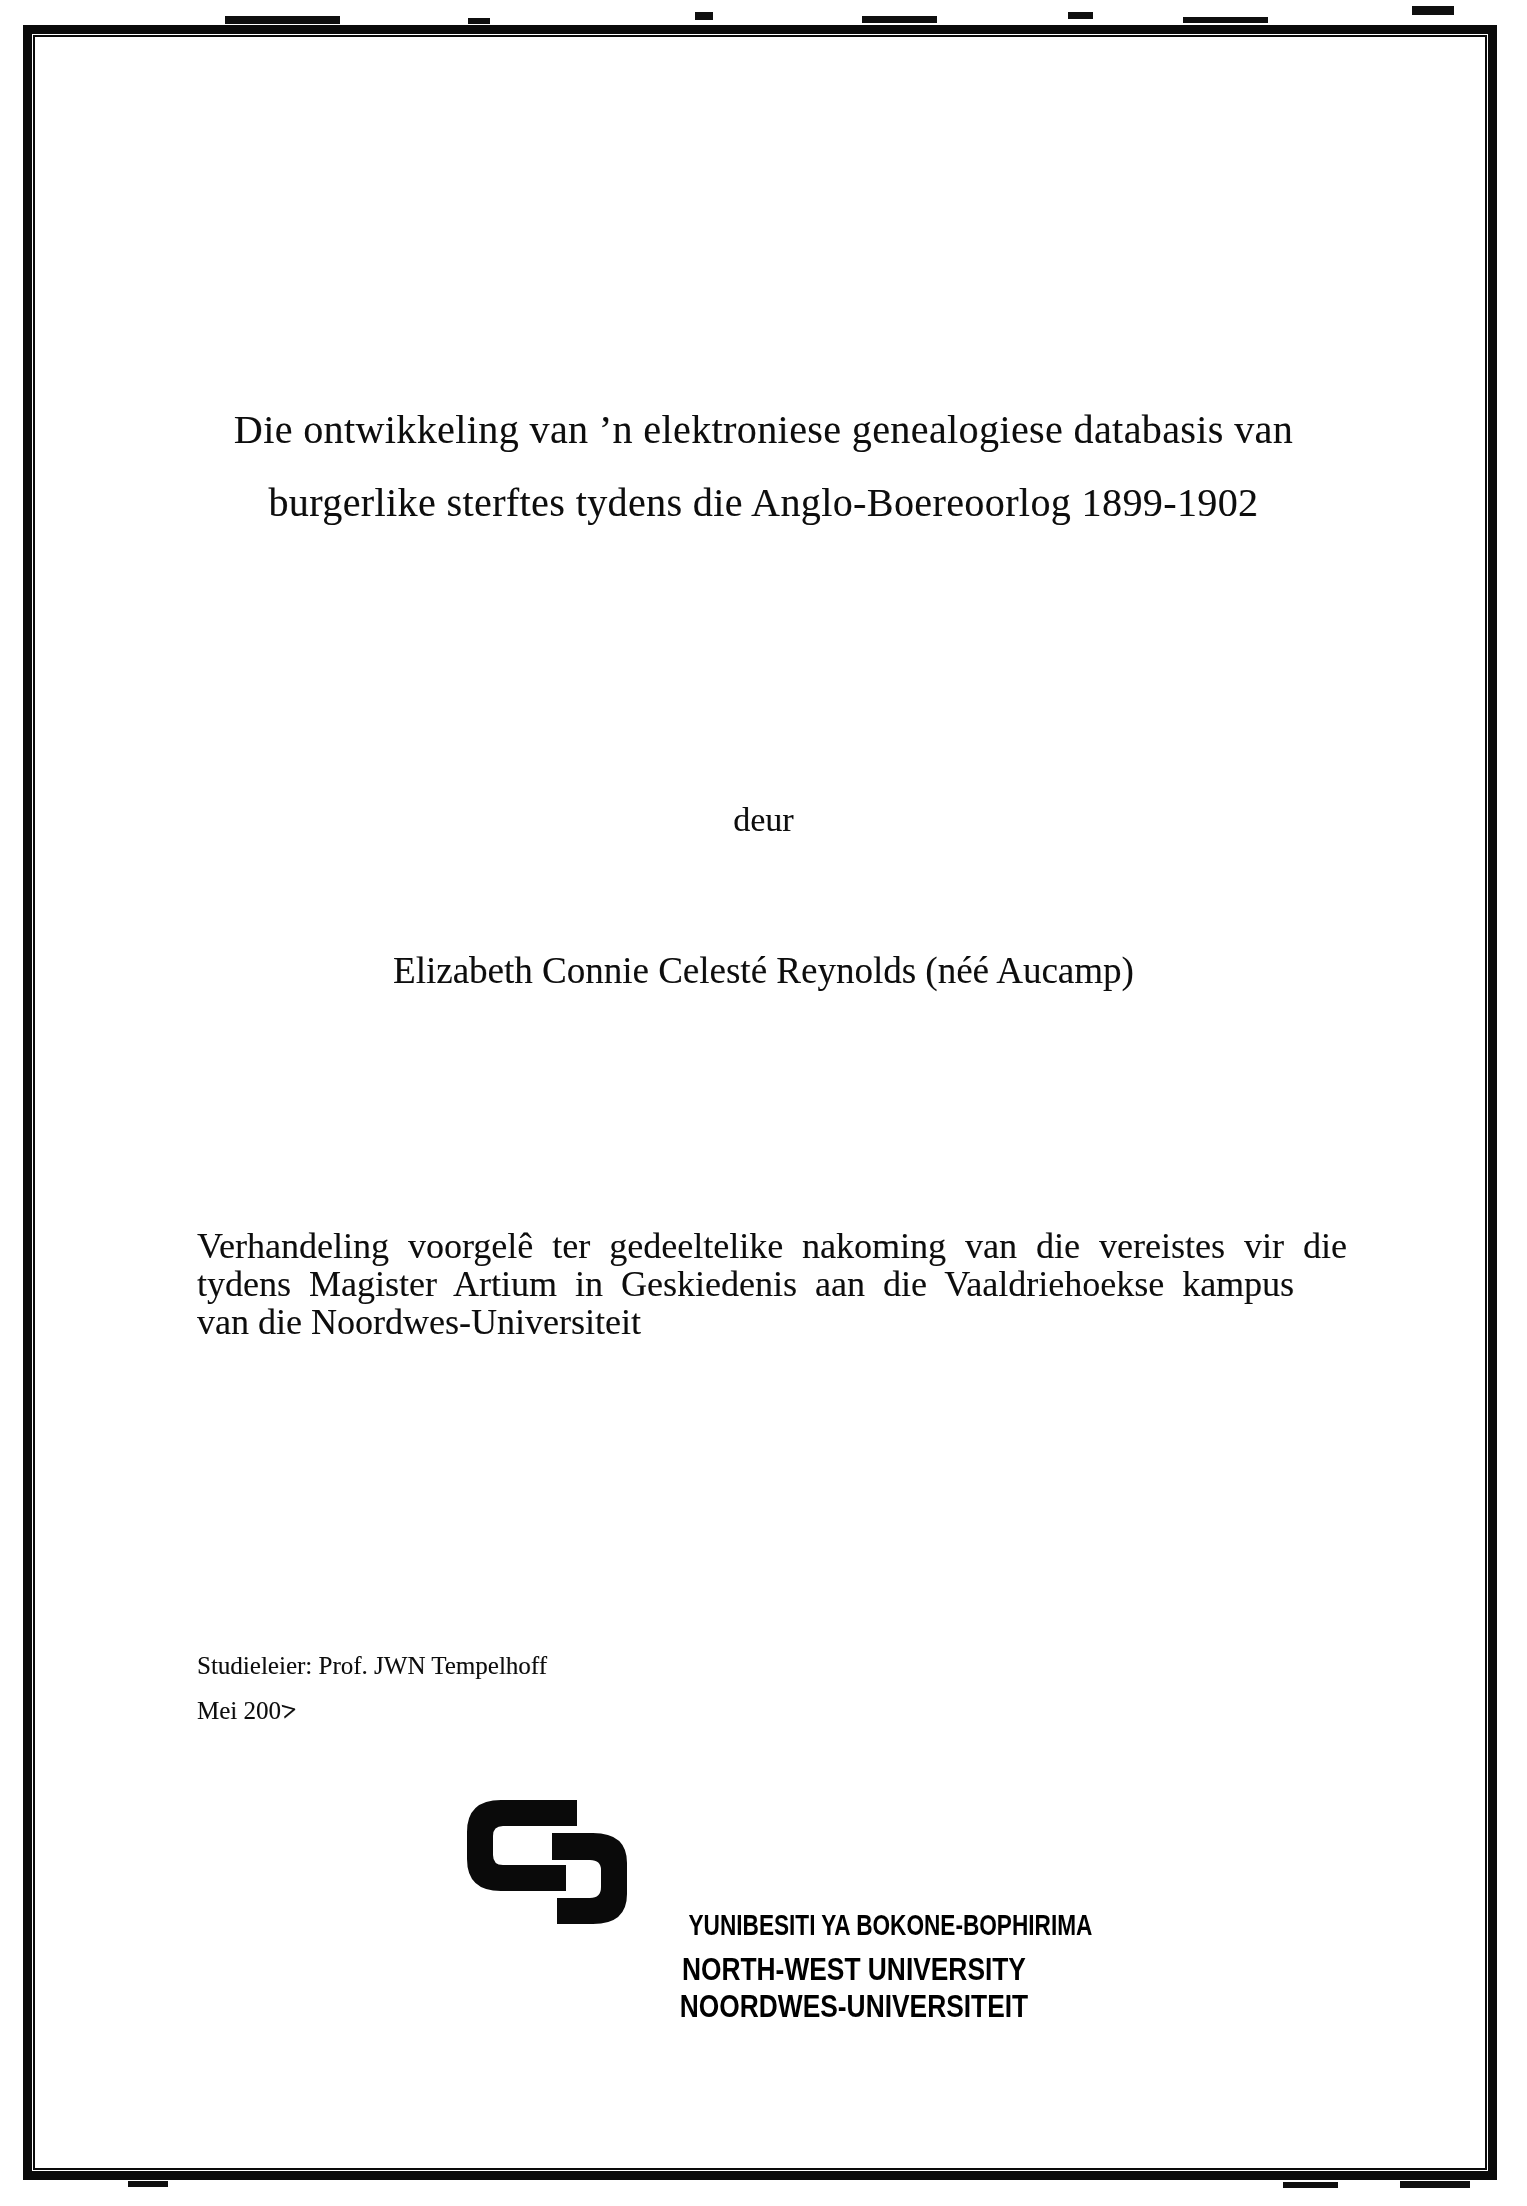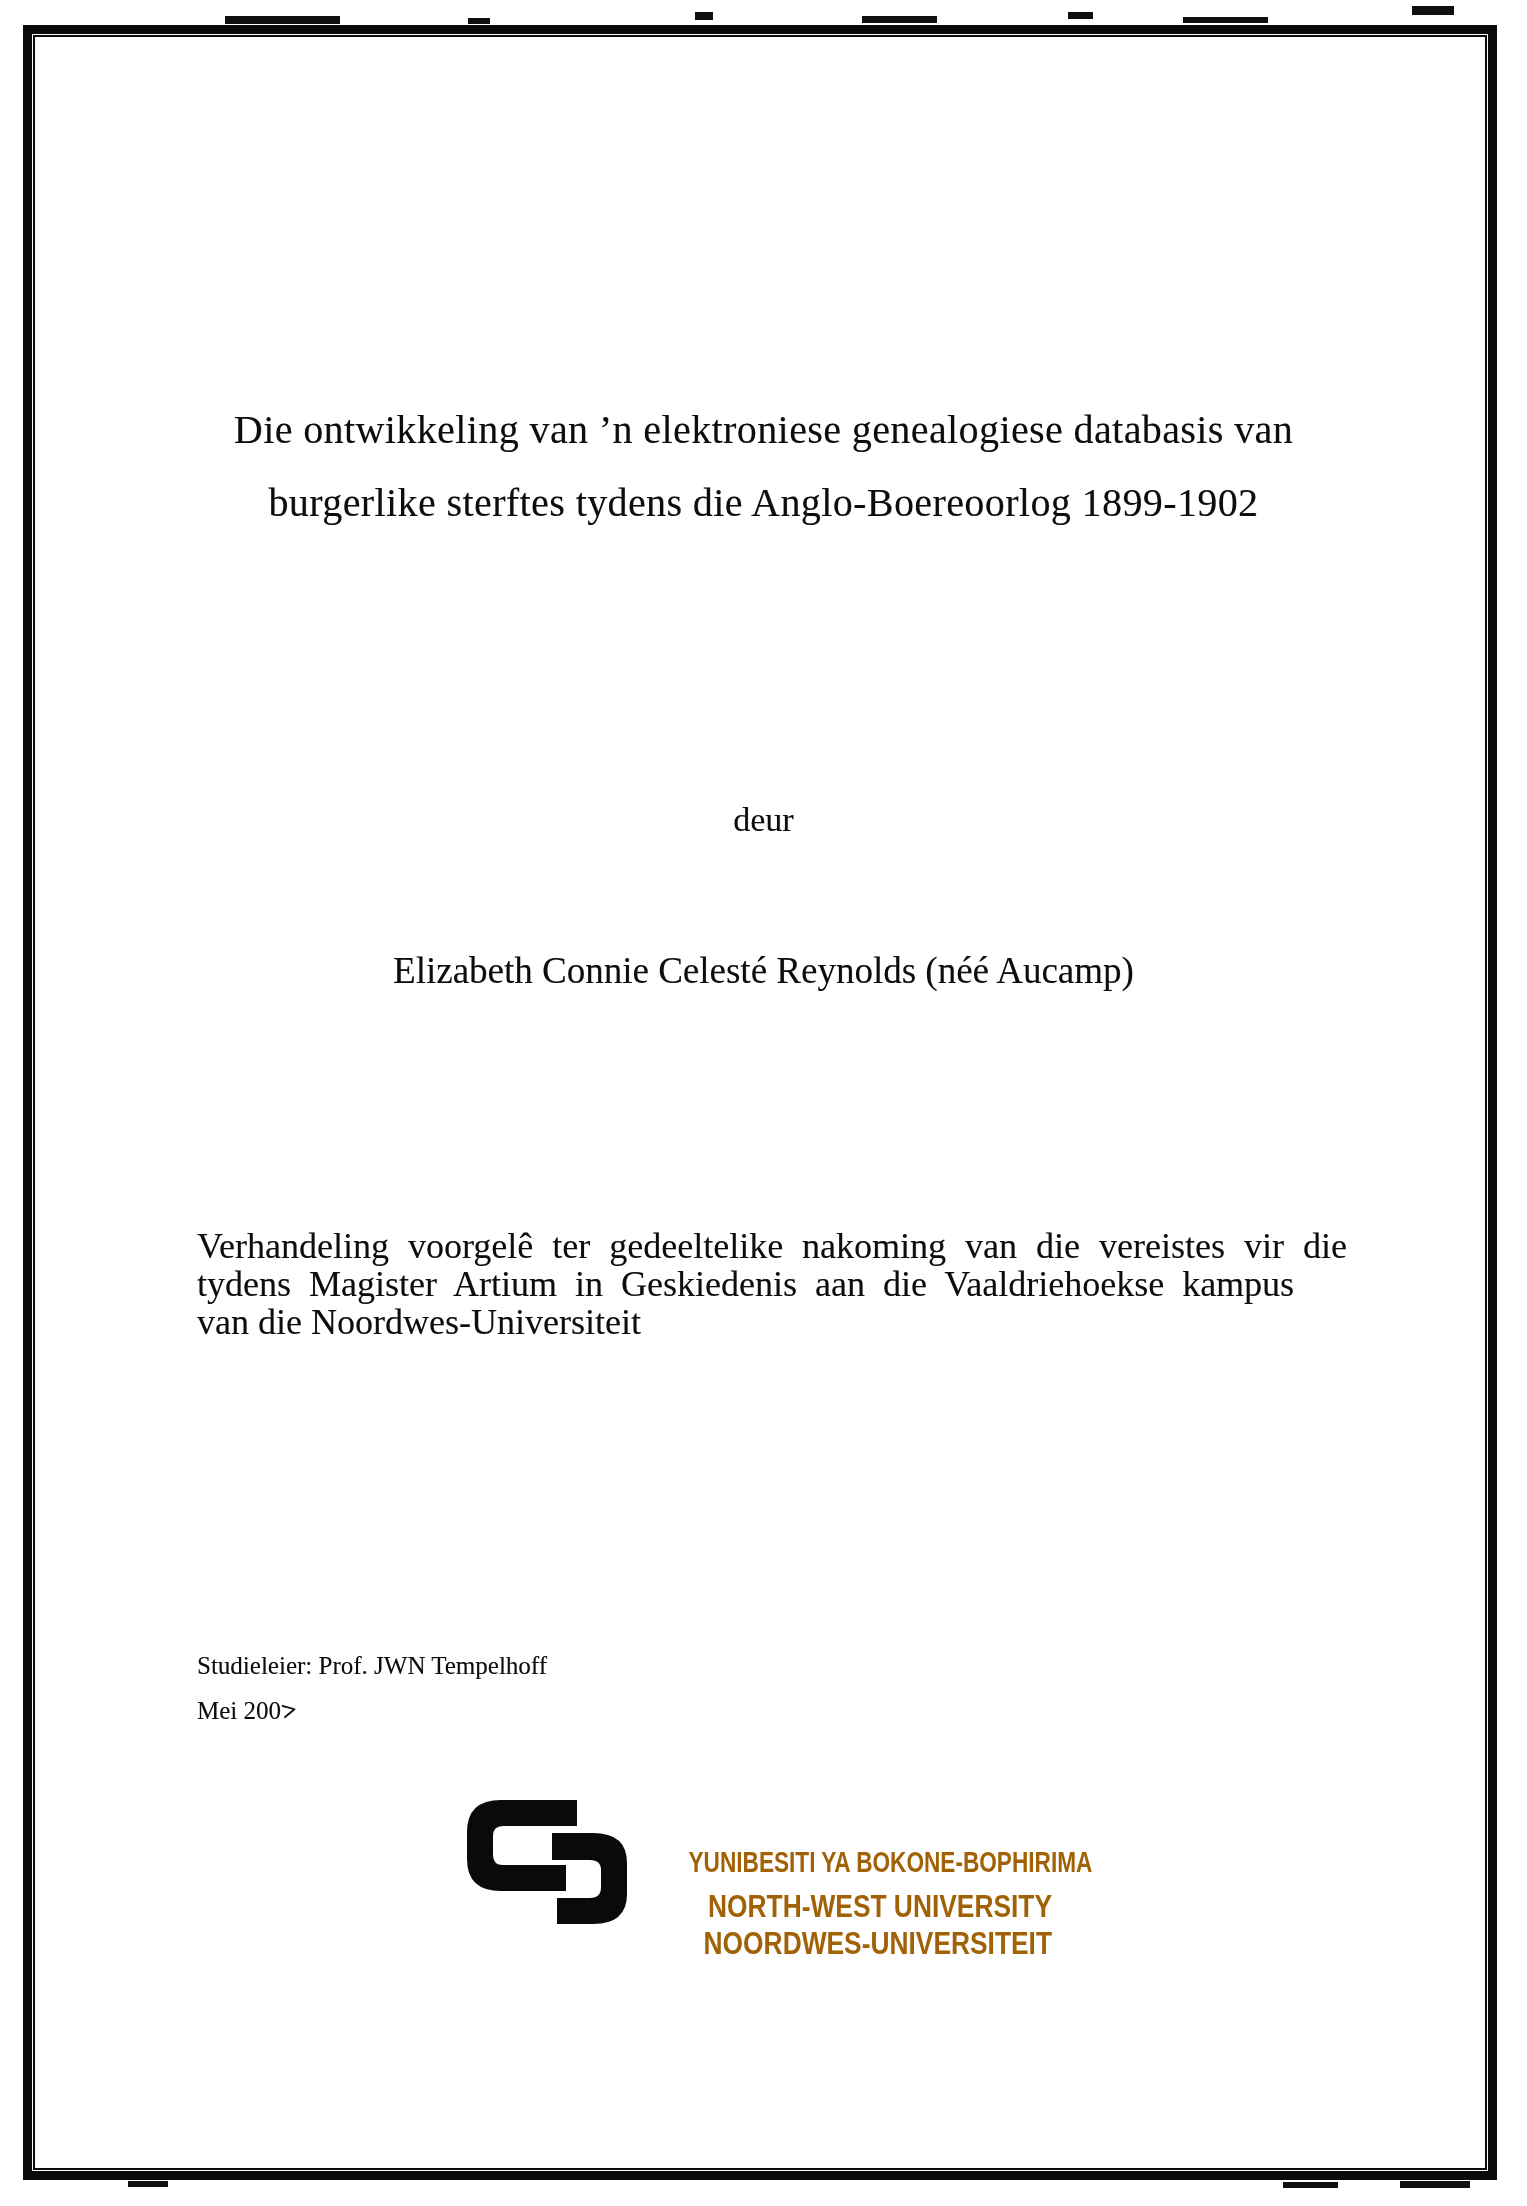--- a/index.html
+++ b/index.html
@@ -82,26 +82,26 @@
     margin-left: 2px;
   }
 
   .logo-mark {
     position: absolute;
     left: 466px; top: 1799px;
     width: 162px; height: 126px;
   }
   .logo-text {
     position: absolute;
-    left: 586px; top: 1844px;
+    left: 586px; top: 1907px;
     width: 466px;
-    text-align: right;
+    text-align: center;
     font-family: "Liberation Sans", sans-serif;
     font-weight: 700;
-    color: #a16207;
+    color: #000000;
   }
   .logo-line1 {
     font-size: 29px;
     line-height: 37px;
     margin-bottom: 7px;
     transform: scaleX(0.78);
     transform-origin: 100% 50%;
     white-space: nowrap;
   }
   .logo-line2, .logo-line3 {

